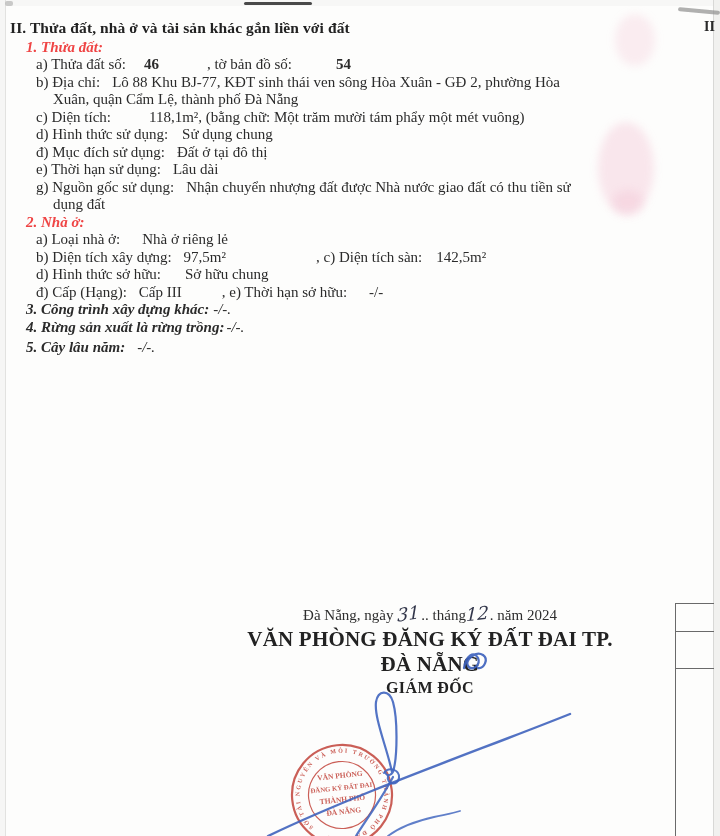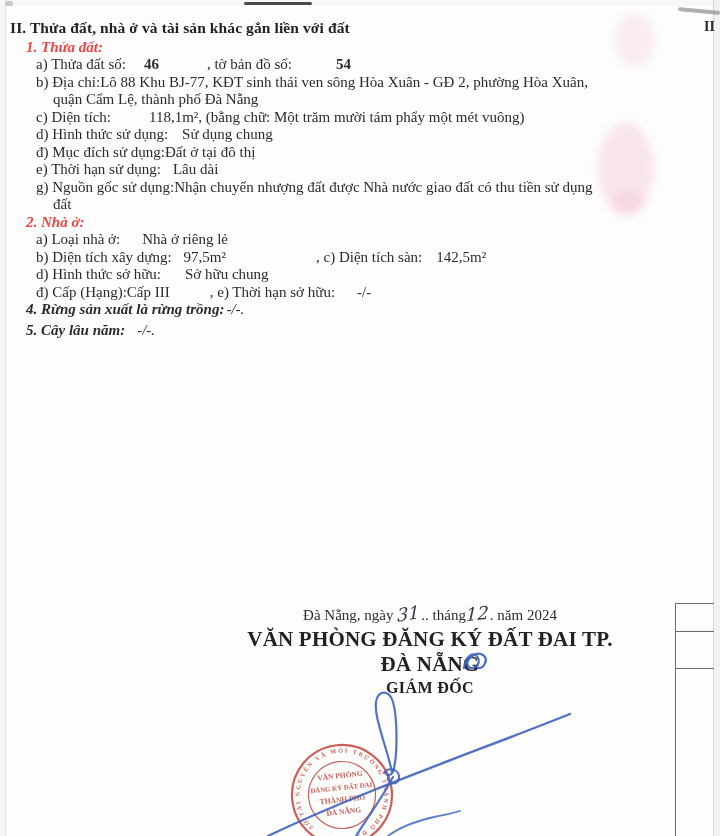--- a/index.html
+++ b/index.html
@@ -31,21 +31,21 @@
   
   .doc-body { position:absolute; left:10px; top:19px; width:586px; font-size:15px; line-height:17.5px; }
   .doc-title { font-weight:bold; font-size:15.5px; margin-bottom:2px; letter-spacing:.1px; color:#222; }
   .sec-heading { font-weight:bold; font-style:italic; padding-left:16px; color:#ef4444; }
   .row { padding-left:43px; text-indent:-17px; }
   .row-flat { padding-left:16px; }
   .b { font-weight:bold; }
   .it { font-style:italic; }
   .lbl { white-space:nowrap; }
   .gap-18 { margin-left:18px; } .gap-48 { margin-left:48px; } .gap-44 { margin-left:44px; }
-  .gap-38 { margin-left:38px; } .gap-14 { margin-left:14px; } .gap-8  { margin-left:0; }
+  .gap-38 { margin-left:38px; } .gap-14 { margin-left:14px; } .gap-8  { margin-left:12px; }
   .gap-12 { margin-left:12px; } .gap-22 { margin-left:22px; } .gap-90 { margin-left:90px; }
   .gap-40 { margin-left:40px; } .gap-24 { margin-left:24px; } .gap-4  { margin-left:4px; }
   .gap-2  { margin-left:2px; }
   .mt-3 { margin-top:3px; }
 
   
   .sign-block { position:absolute; left:230px; top:607px; width:400px; text-align:center; }
   .date-line { font-size:15px; color:#2d2d2d; }
   .handwritten { display:inline-block; font-family:"DejaVu Serif", serif; font-style:italic; font-size:18px; color:#32364a; line-height:14px; }
   .hw-day   { transform:rotate(-9deg) skewX(-8deg); margin:0 1px 0 4px; }
@@ -104,20 +104,21 @@
     <div class="sec-heading">2. Nhà ở:</div>
 
     <div class="row"><span class="lbl">a) Loại nhà ở:</span><span class="gap-22">Nhà ở riêng lẻ</span></div>
 
     <div class="row"><span class="lbl">b) Diện tích xây dựng:</span><span class="gap-12">97,5m²</span><span class="gap-90">, c) Diện tích sàn:</span><span class="gap-14">142,5m²</span></div>
 
     <div class="row"><span class="lbl">d) Hình thức sở hữu:</span><span class="gap-24">Sở hữu chung</span></div>
 
     <div class="row"><span class="lbl">đ) Cấp (Hạng):</span><span class="gap-8">Cấp III</span><span class="gap-40">, e) Thời hạn sở hữu:</span><span class="gap-22">-/-</span></div>
 
+    <div class="row-flat"><span class="b it">3. Công trình xây dựng khác:</span><span class="it gap-4">-/-.</span></div>
 
     <div class="row-flat"><span class="b it">4. Rừng sản xuất là rừng trồng:</span><span class="it gap-2">-/-.</span></div>
 
     <div class="row-flat mt-3"><span class="b it">5. Cây lâu năm:</span><span class="it gap-12">-/-.</span></div>
 
 
   </div>
 
   <div class="sign-block">
     <div class="date-line"><span>Đà Nẵng, ngày</span><span class="handwritten hw-day">31</span><span>..</span> <span>tháng</span><span class="handwritten hw-month">12</span><span>.</span> <span>năm 2024</span></div>

